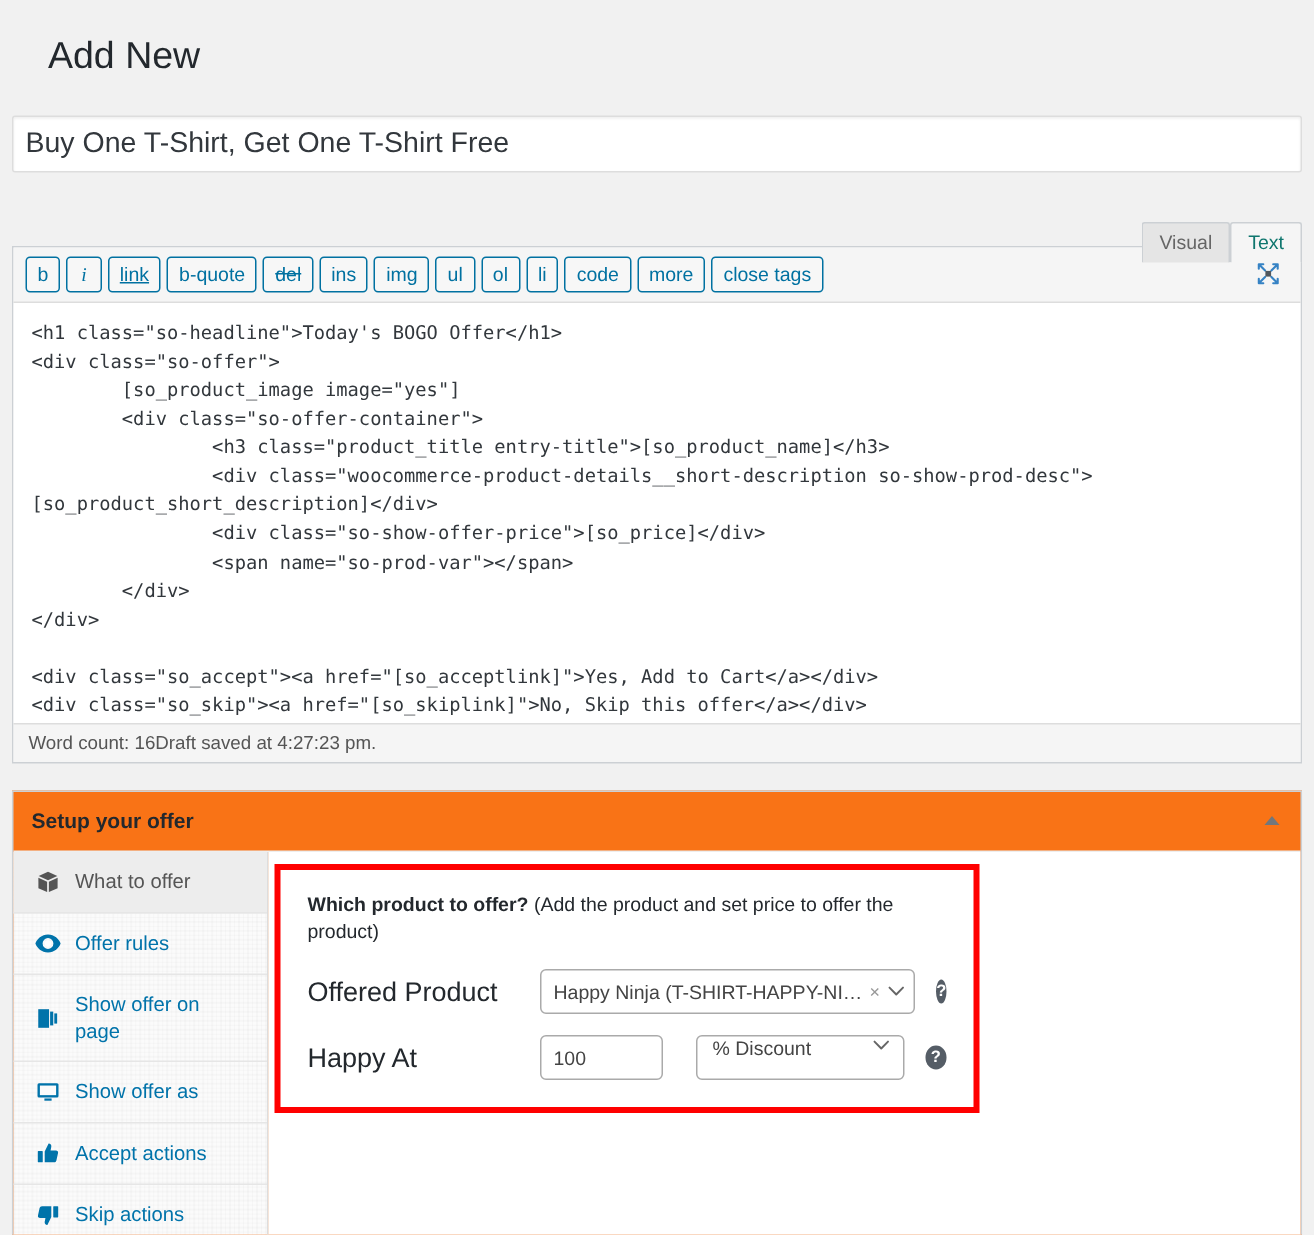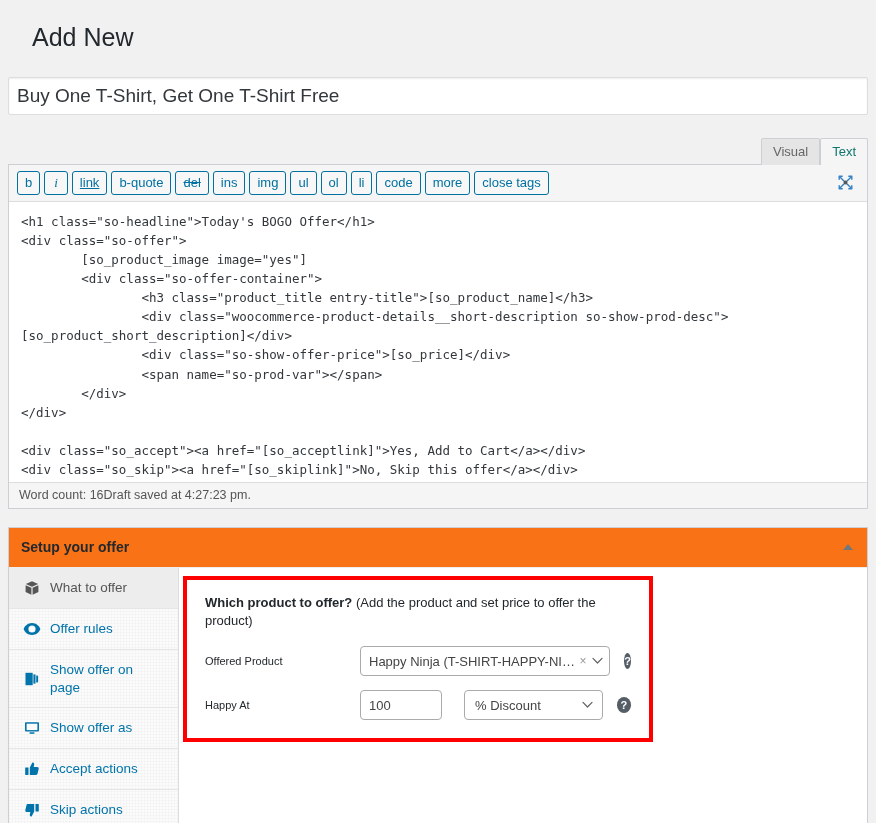--- a/index.html
+++ b/index.html
@@ -59,21 +59,21 @@
     font-size: 13px;
     line-height: 1;
     padding: 6px 11px 7px;
     border: 1px solid #ccd0d4;
     border-bottom: none;
     background: #e5e5e5;
     color: #666;
     border-radius: 2px 2px 0 0;
     margin-left: 0;
     position: relative;
-    top: 1px;
+    top: 11px;
     cursor: pointer;
   }
   .editor-tab.is-active {
     background: #f5f5f5;
     color: #0f766e;
     border-color: #ccd0d4;
   }
 
   
   .editor-wrap {
@@ -227,21 +227,21 @@
   .field-intro b { font-weight: 700; }
   .field-row {
     display: flex;
     align-items: center;
     margin-bottom: 14px;
   }
   .field-row:last-child { margin-bottom: 0; }
   .field-label {
     width: 155px;
     flex: 0 0 155px;
-    font-size: 11px;
+    font-size: 18px;
     color: #23282d;
     line-height: 1.4;
   }
 
   .select2 {
     width: 250px;
     height: 30px;
     border: 1px solid #aaa;
     border-radius: 4px;
     background: #fff;
@@ -283,21 +283,21 @@
     outline: none;
   }
   .unit-select {
     width: 152px;
     height: 30px;
     margin-left: 22px;
     border: 1px solid #aaa;
     border-radius: 4px;
     background: #fff;
     display: flex;
-    align-items: center;
+    align-items: flex-start;
     justify-content: space-between;
     padding: 0 8px 0 10px;
     font-size: 13px;
     color: #444;
     cursor: pointer;
   }
 
   .help-icon {
     width: 16px; height: 16px;
     border-radius: 50%;

